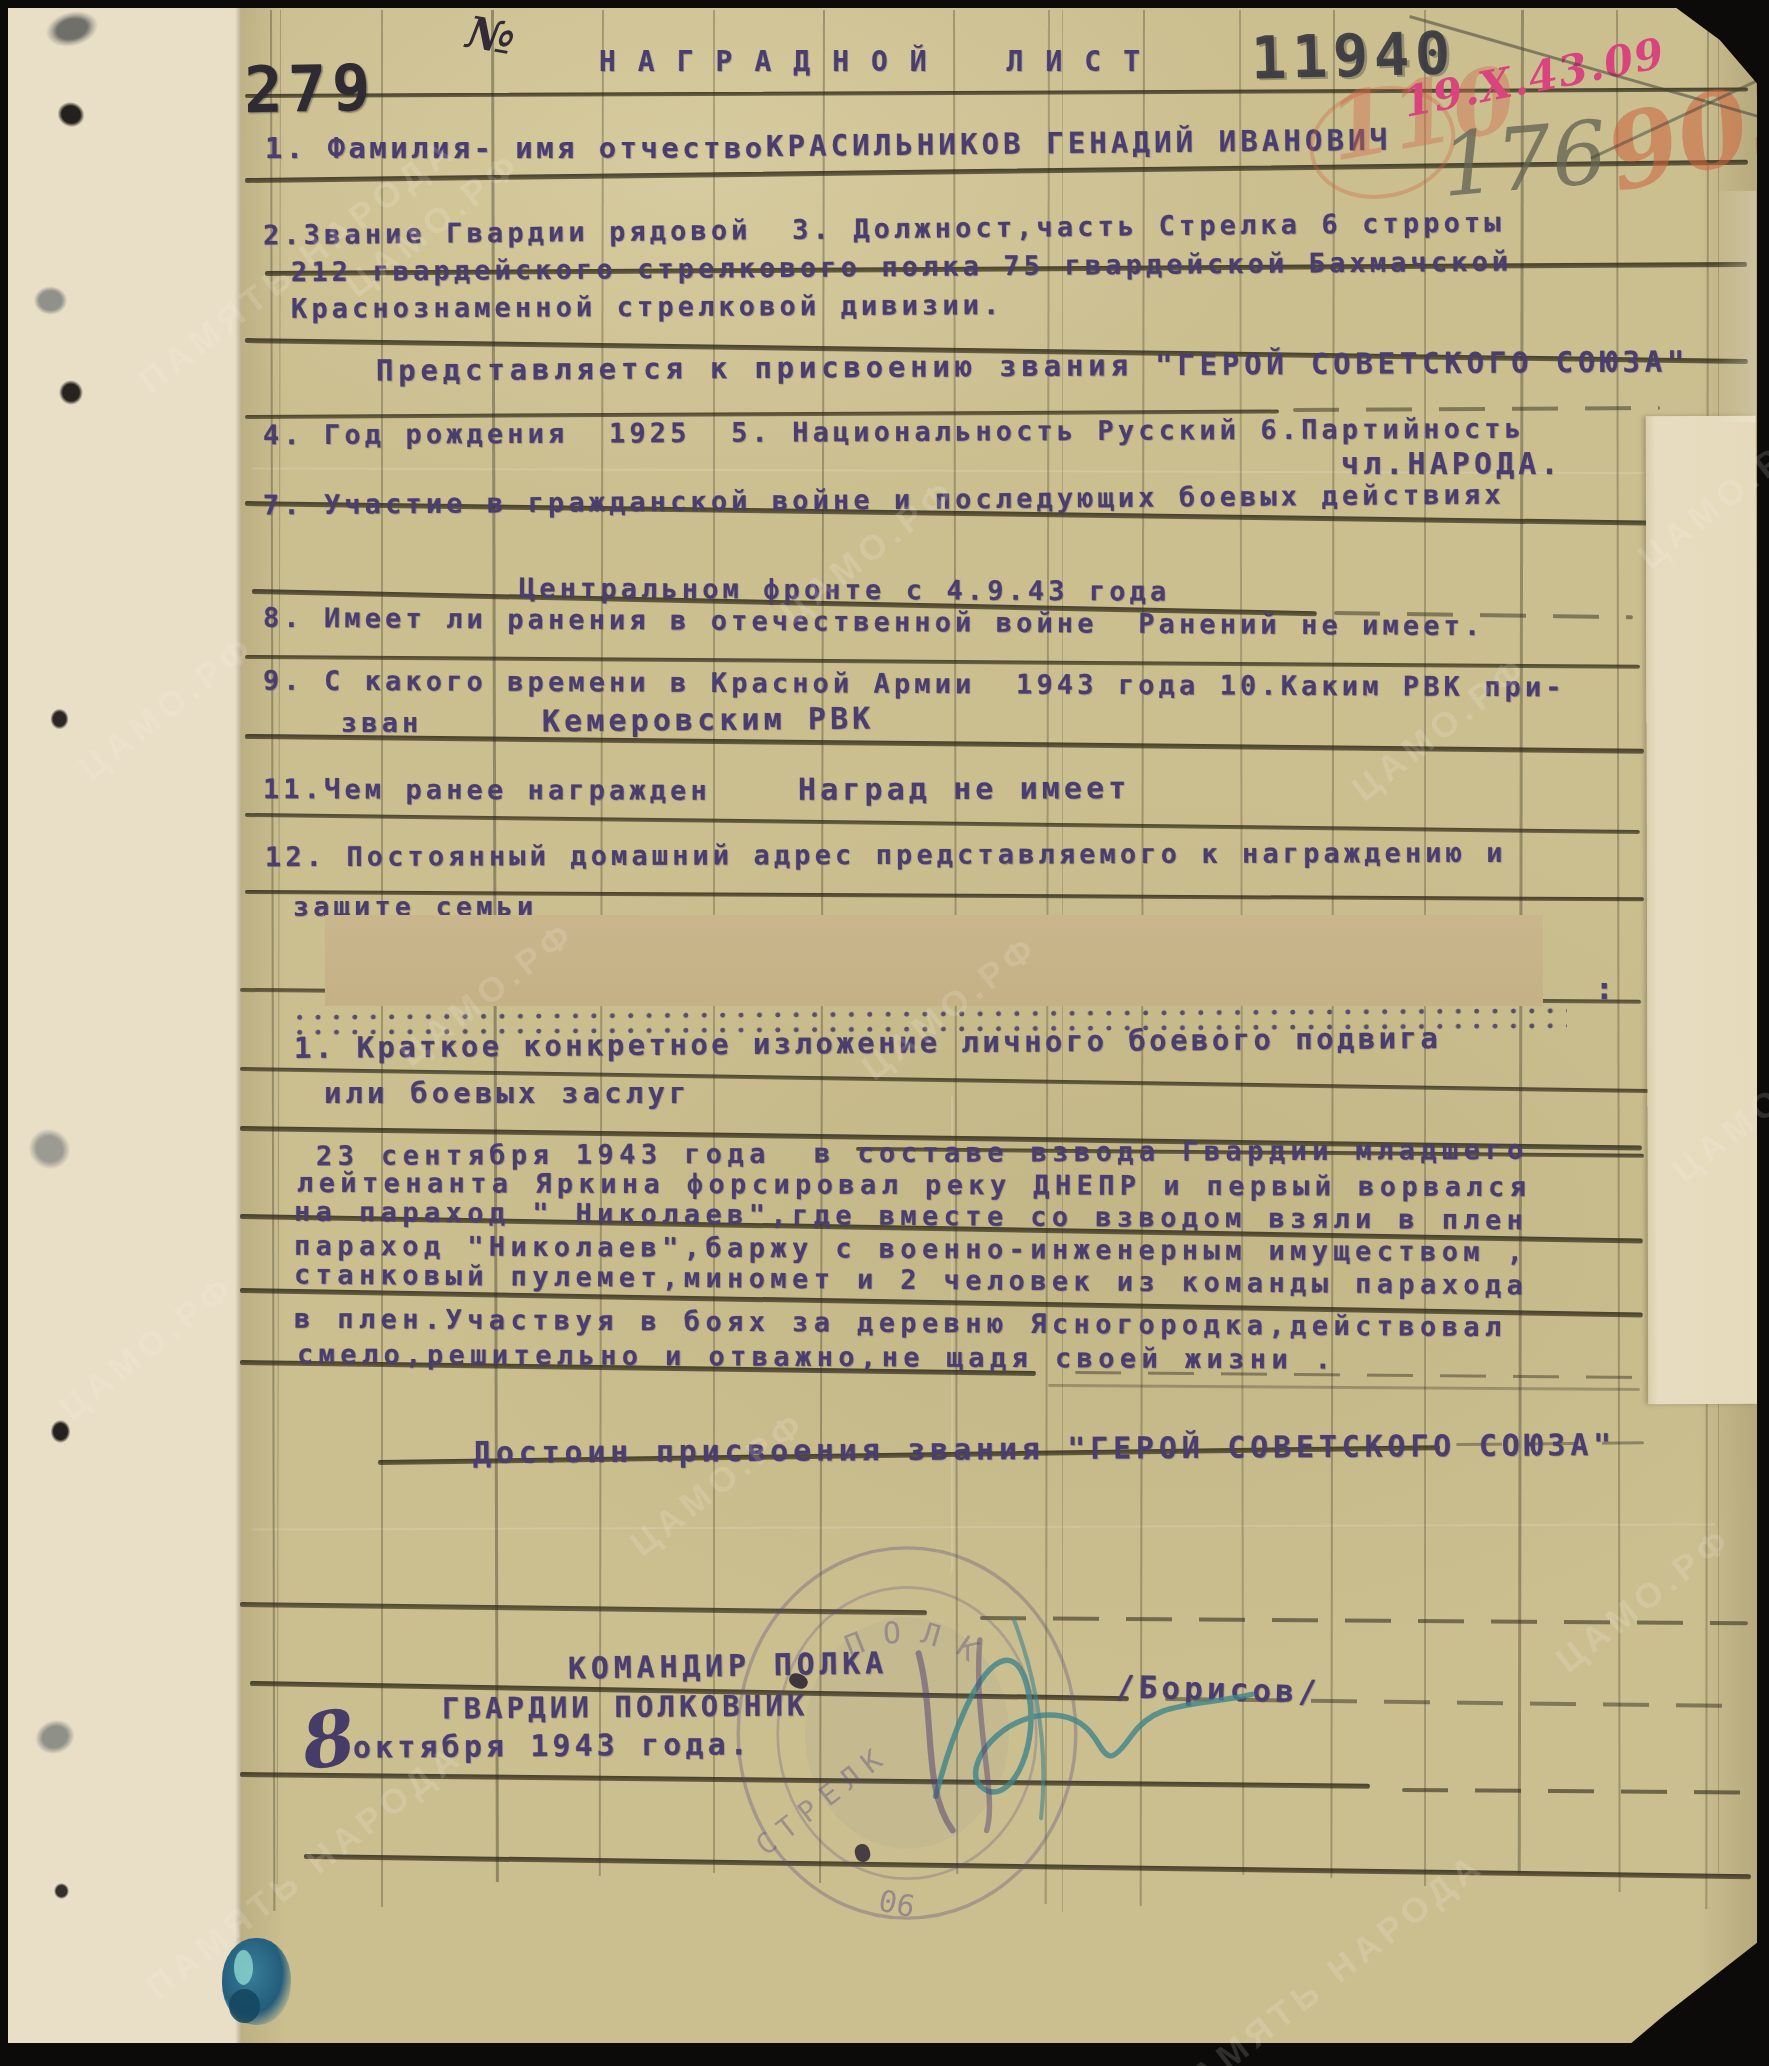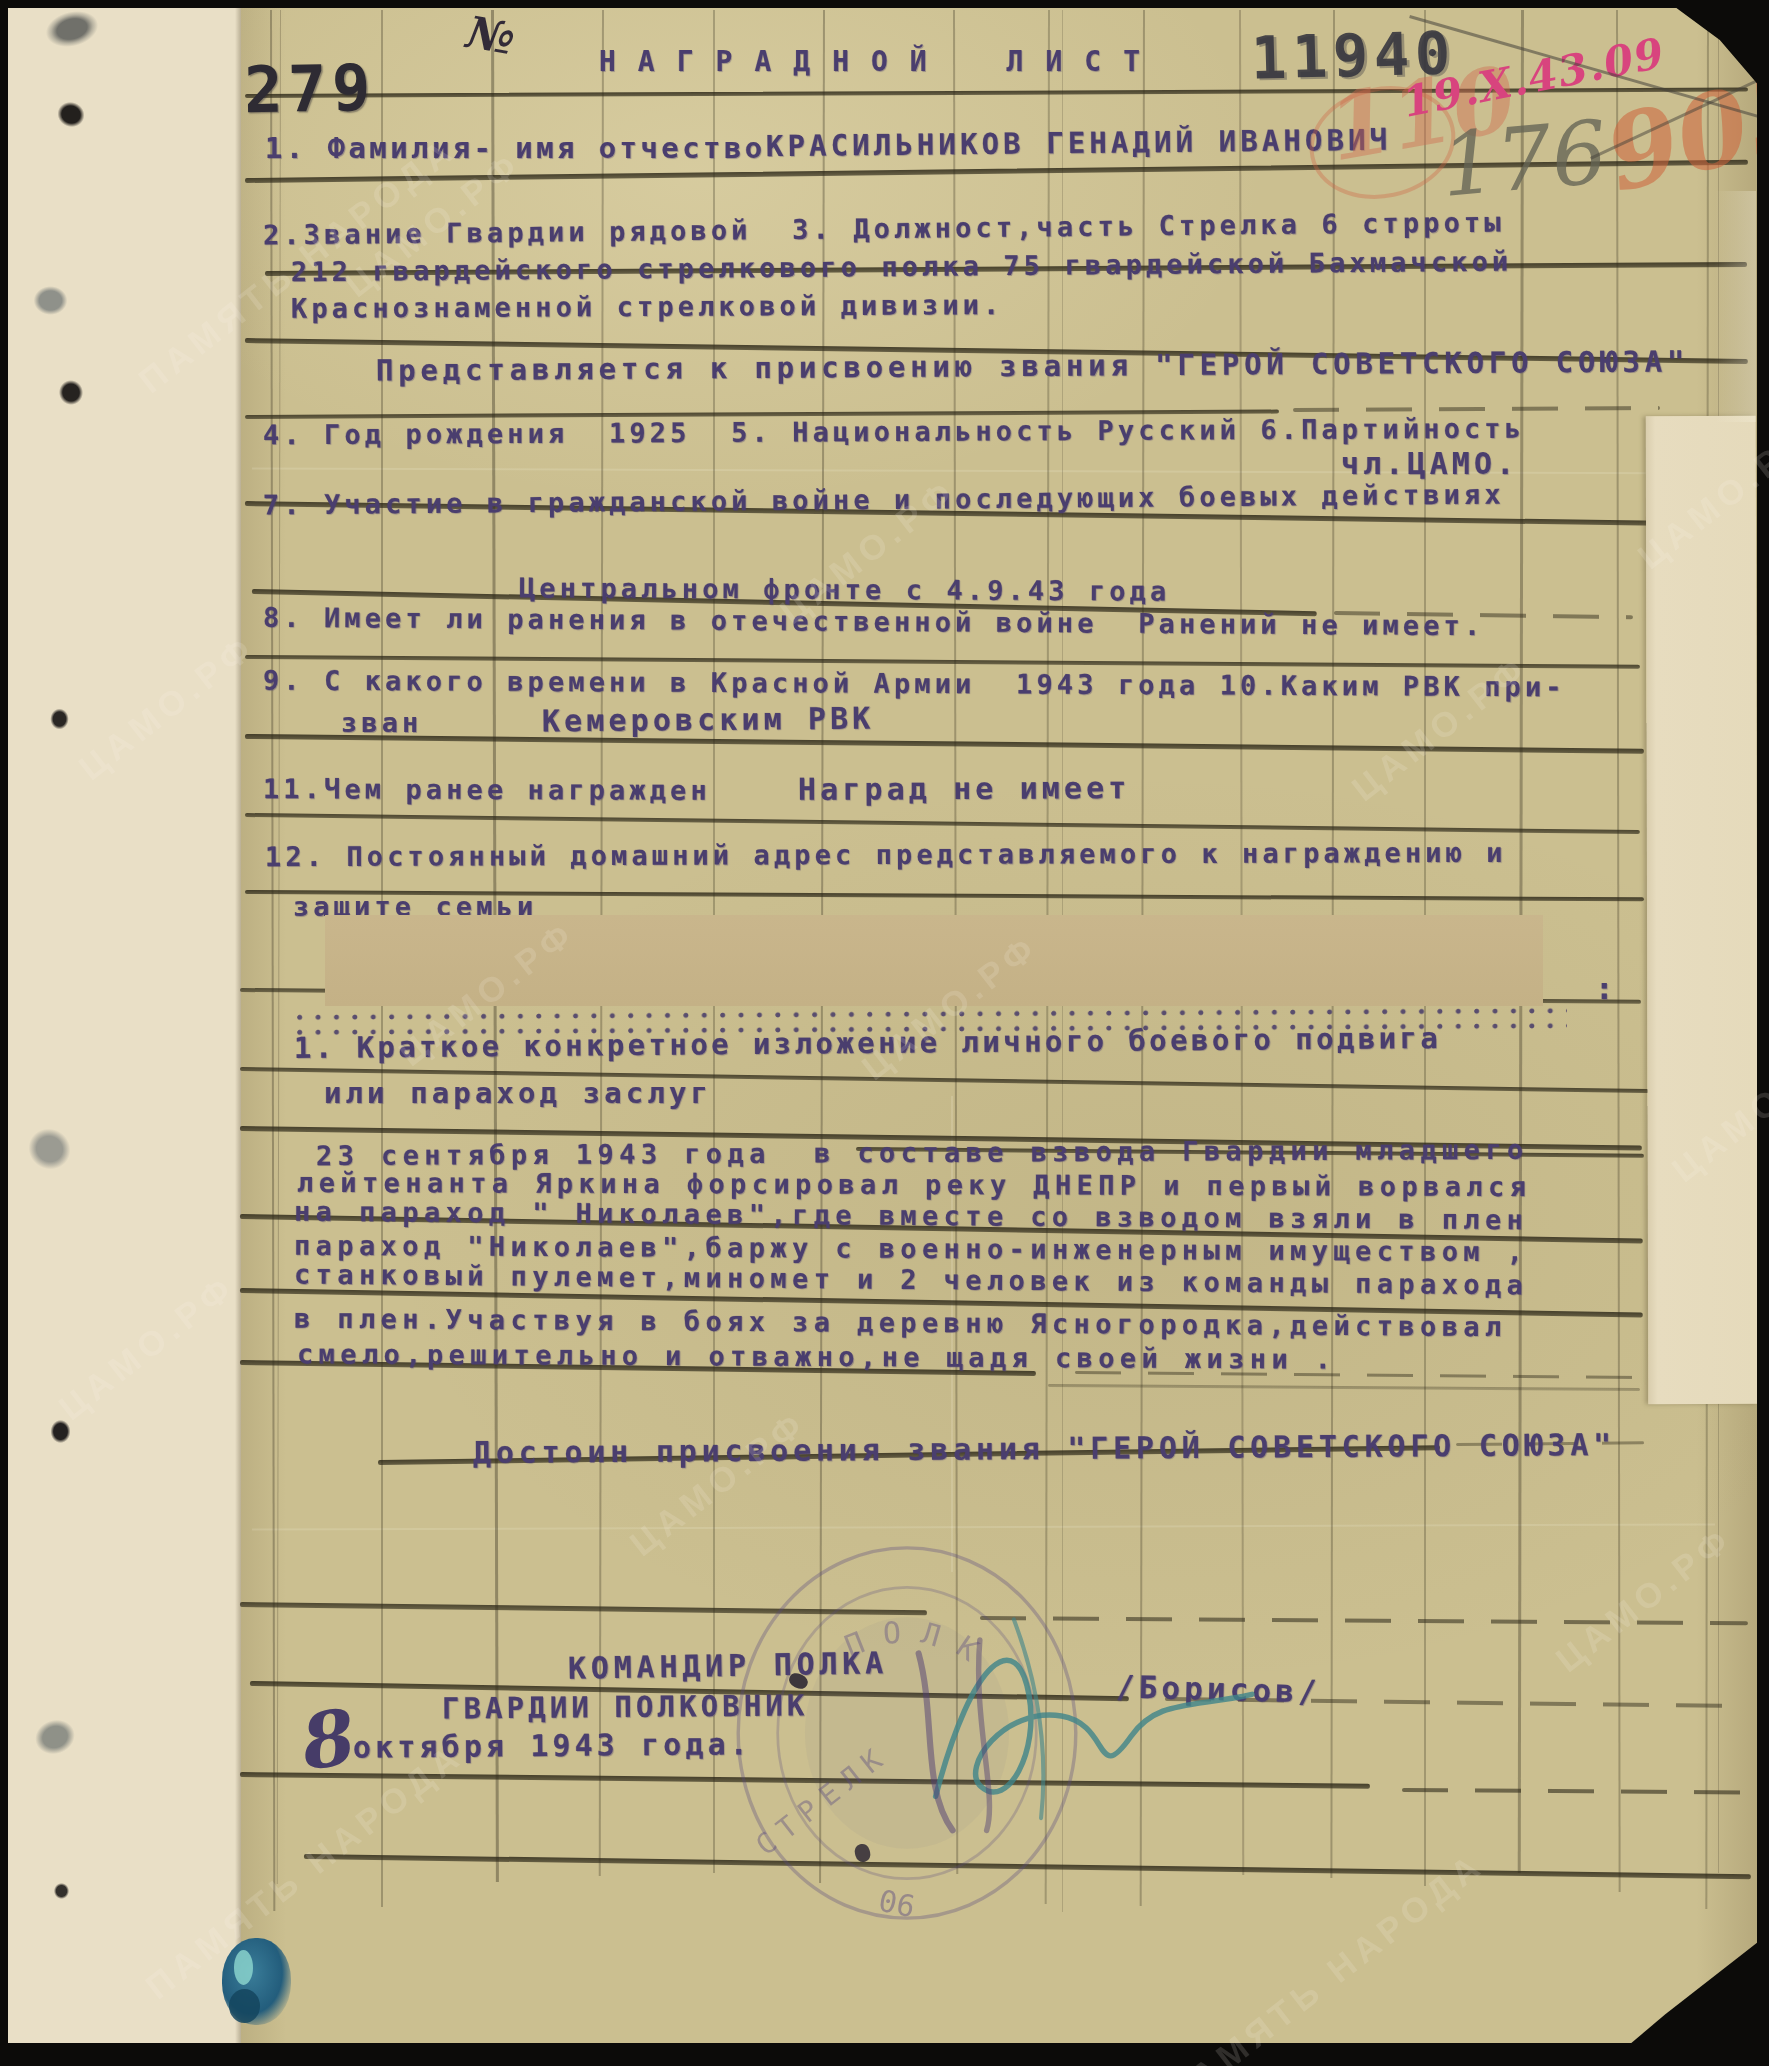--- a/index.html
+++ b/index.html
@@ -115,21 +115,21 @@
   <div class="abs typed" style="left:265px;top:133px;font-size:29px;letter-spacing:3.4px;">1. Фамилия- имя отчество</div>
   <div class="abs typed" style="left:766px;top:128px;font-size:29px;transform:rotate(-0.6deg);">КРАСИЛЬНИКОВ ГЕНАДИЙ ИВАНОВИЧ</div>
 
   <div class="abs typed" style="left:263px;top:215px;transform:rotate(-0.6deg);">2.Звание Гвардии рядовой  3. Должност,часть Стрелка 6 стрроты</div>
   <div class="abs typed" style="left:291px;top:253px;transform:rotate(-0.5deg);">212 гвардейского стрелкового полка 75 гвардейской Бахмачской</div>
   <div class="abs typed" style="left:291px;top:293px;transform:rotate(-0.3deg);">Краснознаменной стрелковой дивизии.</div>
 
   <div class="abs typed" style="left:376px;top:351px;font-size:29px;letter-spacing:4.8px;transform:rotate(-0.4deg);">Представляется к присвоению звания "ГЕРОЙ СОВЕТСКОГО СОЮЗА"</div>
 
   <div class="abs typed" style="left:263px;top:418px;transform:rotate(-0.3deg);">4. Год рождения  1925  5. Национальность Русский 6.Партийность</div>
-  <div class="abs typed" style="left:1341px;top:448px;font-size:30px;">чл.ЦАМО.</div>
+  <div class="abs typed" style="left:1341px;top:448px;font-size:30px;">чл.НАРОДА.</div>
 
   <div class="abs typed" style="left:263px;top:486px;transform:rotate(-0.5deg);">7. Участие в гражданской войне и последующих боевых действиях</div>
   <div class="abs typed" style="left:519px;top:576px;transform:rotate(0.3deg);">Центральном фронте с 4.9.43 года</div>
   <div class="abs typed" style="left:263px;top:608px;transform:rotate(0.4deg);">8. Имеет ли ранения в отечественной войне  Ранений не имеет.</div>
 
   <div class="abs typed" style="left:263px;top:670px;transform:rotate(0.3deg);">9. С какого времени в Красной Армии  1943 года 10.Каким РВК при-</div>
   <div class="abs typed" style="left:298px;top:709px;margin-left:43px;">зван</div>
   <div class="abs typed" style="left:542px;top:704px;font-size:30px;transform:rotate(-0.5deg);">Кемеровским РВК</div>
 
   <div class="abs typed" style="left:263px;top:776px;transform:rotate(0.2deg);">11.Чем ранее награжден</div>
@@ -138,21 +138,21 @@
   <div class="abs typed" style="left:265px;top:841px;transform:rotate(-0.2deg);">12. Постоянный домашний адрес представляемого к награждению и</div>
   <div class="abs typed" style="left:293px;top:893px;">защите семьи</div>
 
   <div class="abs" style="left:325px;top:915px;width:1218px;height:91px;background:linear-gradient(180deg,#c9b68c,#c4b186);"></div>
   <div class="abs typed" style="left:1595px;top:972px;font-size:31px;">:</div>
 
   <div class="abs dots" style="left:297px;top:1011px;width:1270px;transform:rotate(-0.3deg);"></div>
   <div class="abs dots" style="left:297px;top:1026px;width:1270px;transform:rotate(-0.3deg);"></div>
 
   <div class="abs typed" style="left:294px;top:1028px;font-size:29px;letter-spacing:3.4px;transform:rotate(-0.5deg);">1. Краткое конкретное изложение личного боевого подвига</div>
-  <div class="abs typed" style="left:324px;top:1078px;font-size:29px;">или параход заслуг</div>
+  <div class="abs typed" style="left:324px;top:1078px;font-size:29px;">или боевых заслуг</div>
 
   <div class="abs typed" style="left:316px;top:1139px;letter-spacing:5.4px;transform:rotate(-0.3deg);">23 сентября 1943 года  в составе взвода Гвардии младшего</div>
   <div class="abs typed" style="left:297px;top:1171px;letter-spacing:5.4px;transform:rotate(0.2deg);">лейтенанта Яркина форсировал реку ДНЕПР и первый ворвался</div>
   <div class="abs typed" style="left:294px;top:1202px;letter-spacing:5.4px;transform:rotate(0.4deg);">на параход " Николаев",где вместе со взводом взяли в плен</div>
   <div class="abs typed" style="left:294px;top:1235px;letter-spacing:5.4px;transform:rotate(0.3deg);">параход "Николаев",баржу с военно-инженерным имуществом ,</div>
   <div class="abs typed" style="left:294px;top:1266px;letter-spacing:5.4px;transform:rotate(0.5deg);">станковый пулемет,миномет и 2 человек из команды парахода</div>
   <div class="abs typed" style="left:294px;top:1309px;letter-spacing:5.4px;transform:rotate(0.4deg);">в плен.Участвуя в боях за деревню Ясногородка,действовал</div>
   <div class="abs typed" style="left:297px;top:1343px;letter-spacing:5.4px;transform:rotate(0.3deg);">смело,решительно и отважно,не щадя своей жизни .</div>
 
   <div class="abs typed" style="left:473px;top:1433px;font-size:30px;letter-spacing:4.8px;transform:rotate(-0.4deg);">Достоин присвоения звания "ГЕРОЙ СОВЕТСКОГО СОЮЗА"</div>

